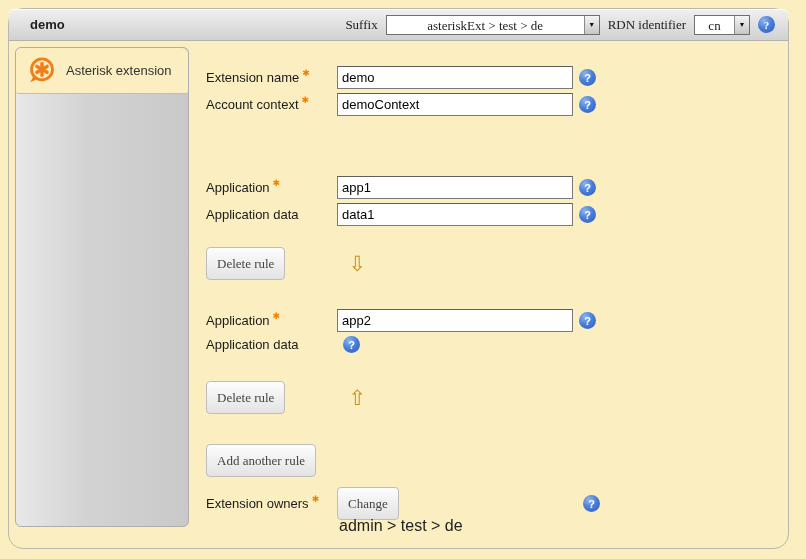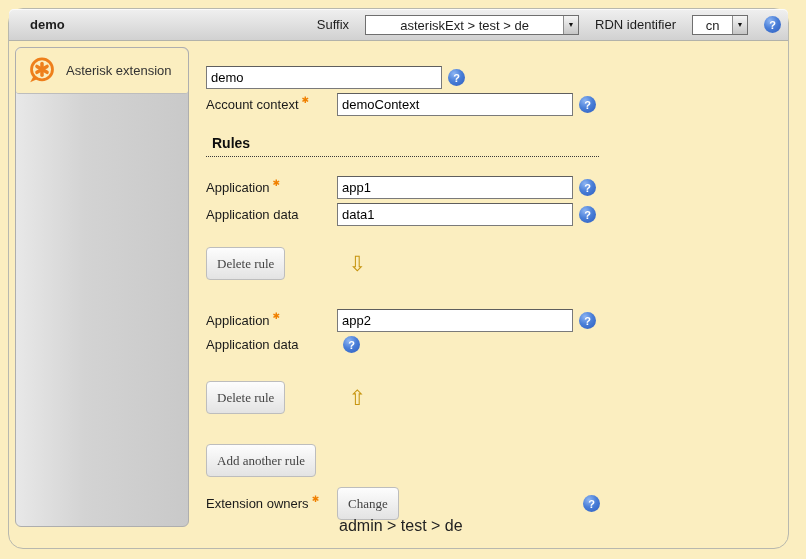--- a/index.html
+++ b/index.html
@@ -19,21 +19,21 @@
   .titlebar {
     position:absolute; left:0; top:0; right:0; height:32px;
     background:linear-gradient(#f0f0f0,#d1d1d1);
     border-bottom:1px solid #b2b2aa;
     border-radius:5px 5px 0 0;
     box-shadow:inset 0 1px 0 #fbfbfb;
     display:flex; align-items:center;
     font-size:13px; color:#1d1d1d;
   }
   .tb-title { font-weight:bold; padding-left:21px; }
-  .tb-right { margin-left:auto; display:flex; align-items:center; gap:16px; padding-right:7px; }
+  .tb-right { margin-left:auto; display:flex; align-items:center; gap:8px; padding-right:13px;font-family:Liberation Serif, serif; }
   
   .select {
     display:flex; align-items:stretch; background:#fff;
     border:1px solid #6f6f6f; height:20px; cursor:pointer;
   }
   .select .val { flex:1; text-align:center; padding:2px 4px 0 4px; font-size:13px; white-space:nowrap; overflow:hidden; }
   .select .arrow {
     width:15px; background:linear-gradient(#f5f5f5,#c6c6c6);
     border-left:1px solid #8a8a8a; font-size:7px; color:#111;
     display:flex; align-items:center; justify-content:center;
@@ -130,33 +130,31 @@
           <line x1="13" y1="5.8" x2="13" y2="16.2"></line>
           <line x1="8.5" y1="8.4" x2="17.5" y2="13.6"></line>
           <line x1="8.5" y1="13.6" x2="17.5" y2="8.4"></line>
         </g>
       </svg>
       <span>Asterisk extension</span>
     </div>
   </div>
 
   <div class="row" id="row-extname">
+    <span class="lblcol"><span>Extension name</span><span class="req">✱</span></span>
     <input class="txt" type="text" value="demo" style="">
     <span class="help">?</span>
   </div>
 
   <div class="row" id="row-context">
     <span class="lblcol"><span>Account context</span><span class="req">✱</span></span>
     <input class="txt" type="text" value="demoContext" style="">
     <span class="help">?</span>
   </div>
 
-  <div class="rules-head">
-    <h3>Rules</h3>
-  </div>
 
   <div class="row" id="row-app1">
     <span class="lblcol"><span>Application</span><span class="req">✱</span></span>
     <input class="txt" type="text" value="app1" style="">
     <span class="help">?</span>
   </div>
   <div class="row" id="row-data1">
     <span class="lblcol">Application data</span>
     <input class="txt" type="text" value="data1" style="">
     <span class="help">?</span>

